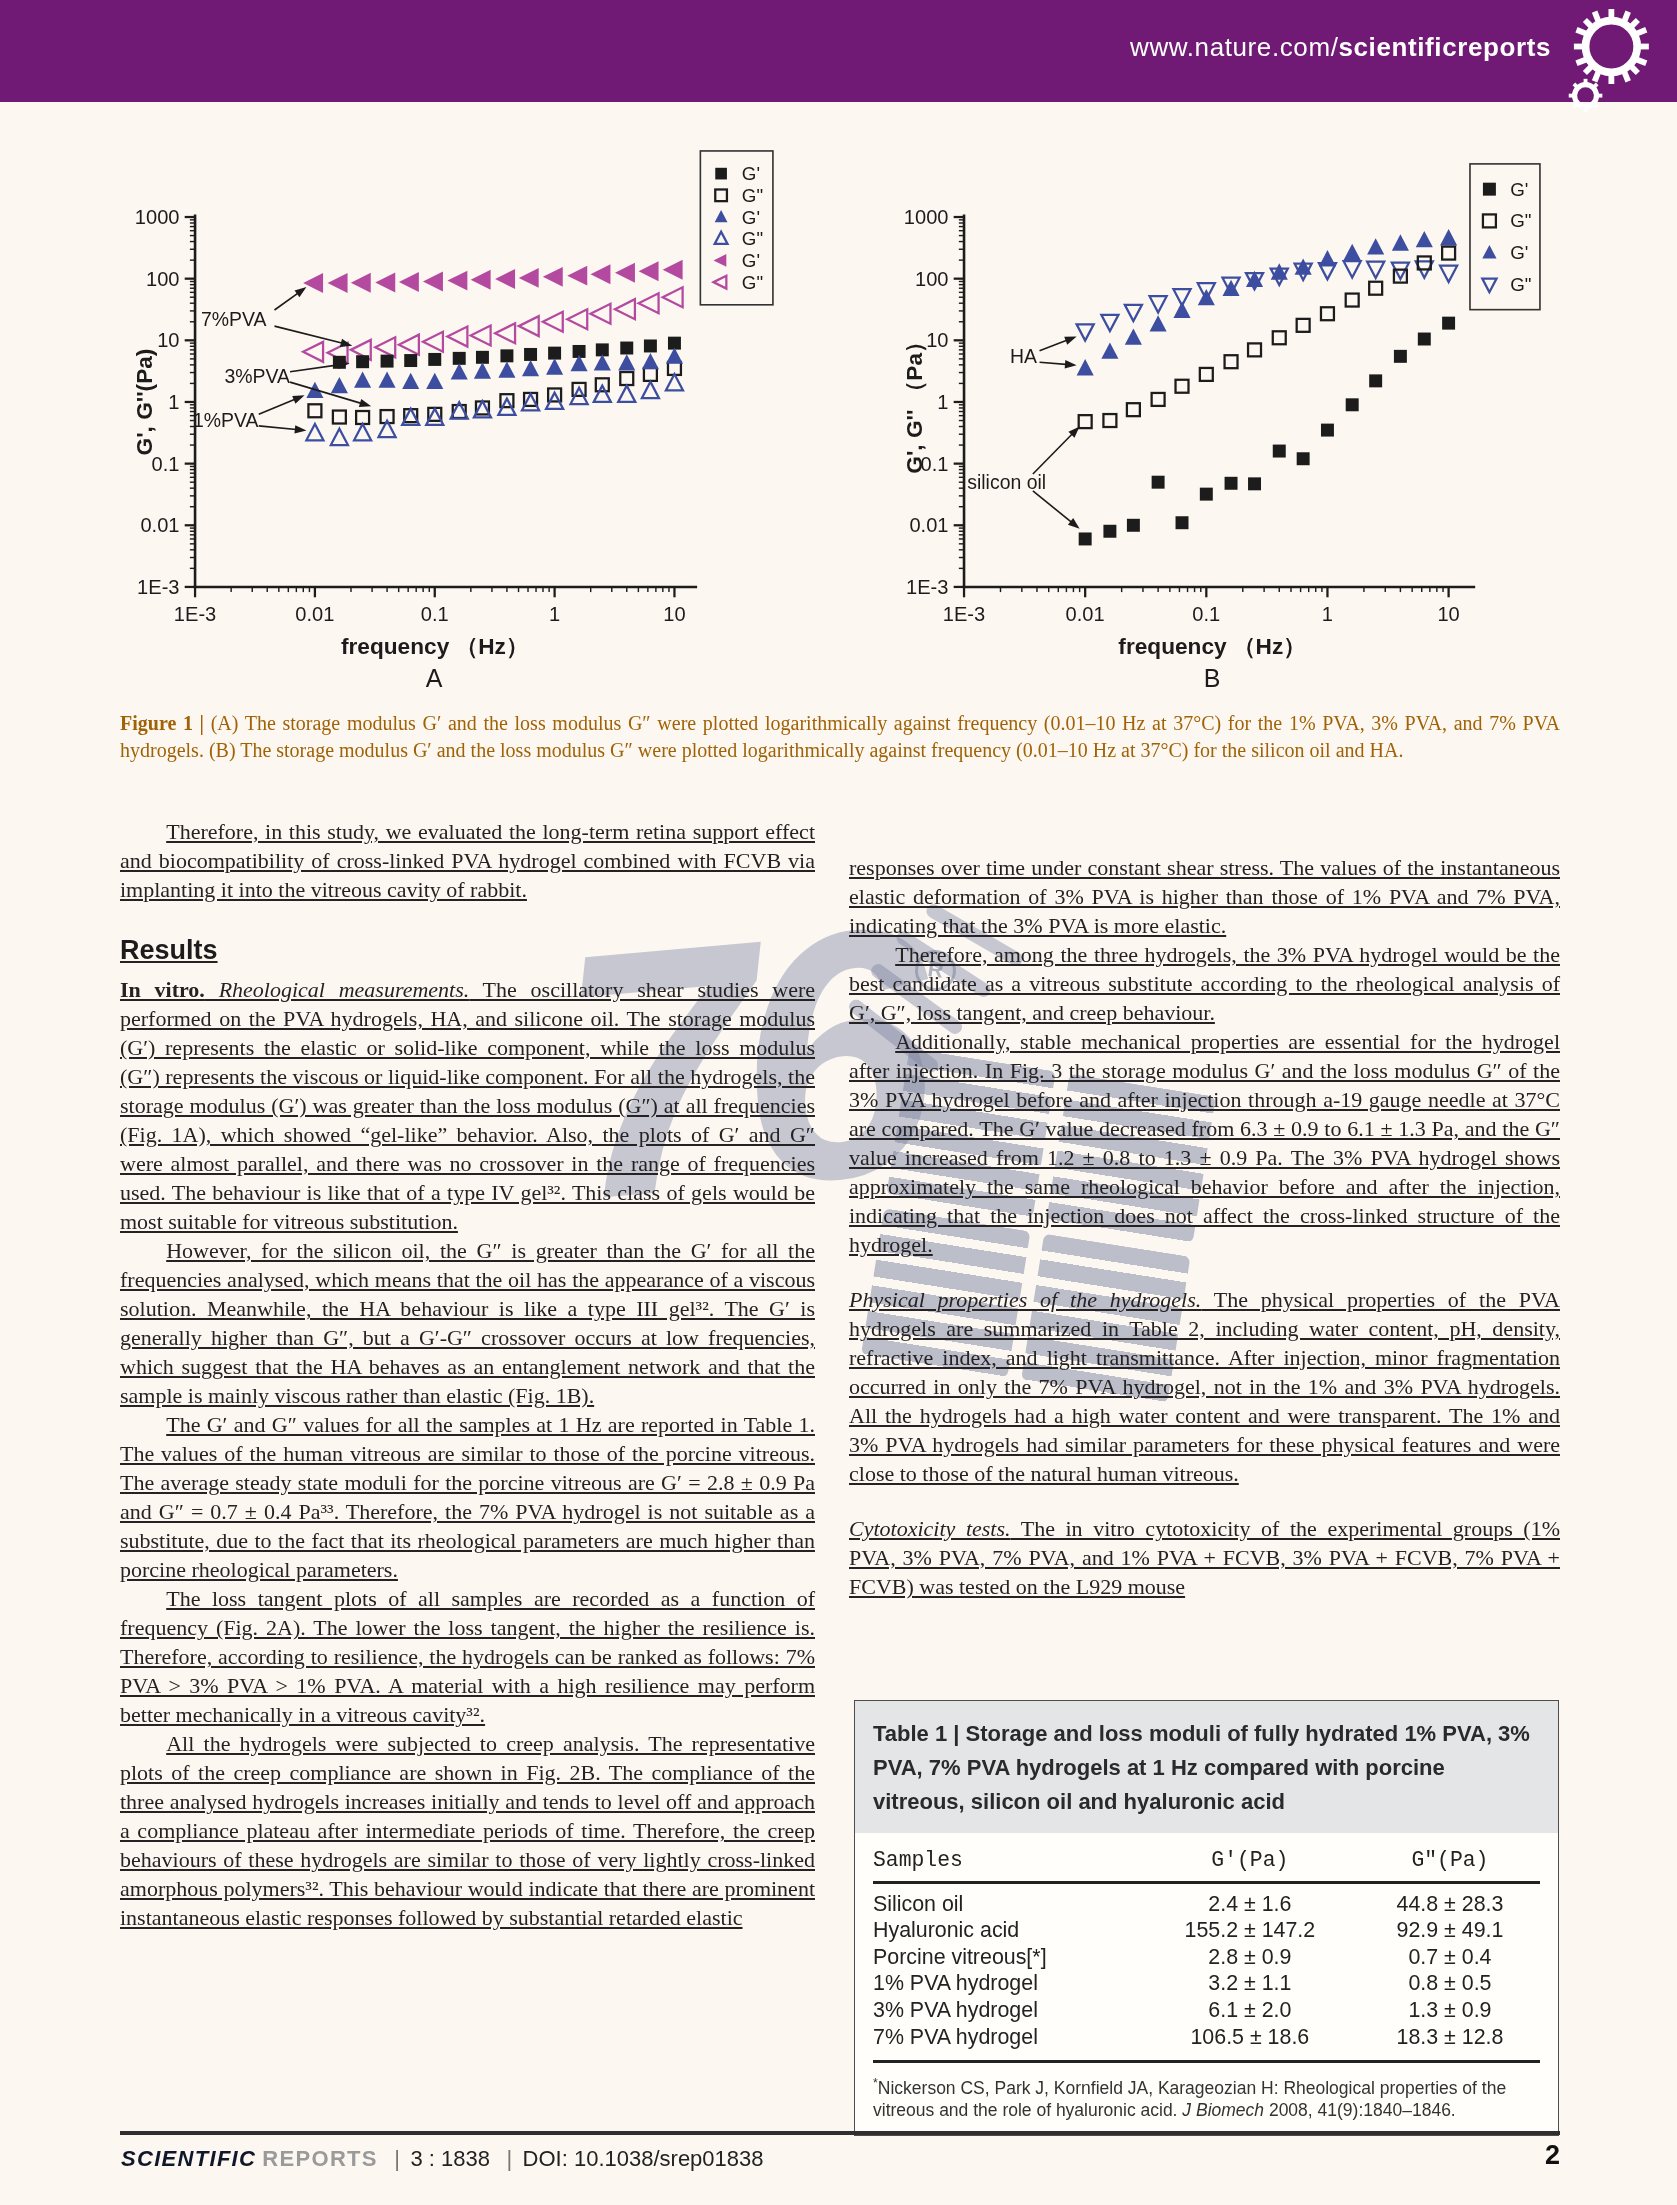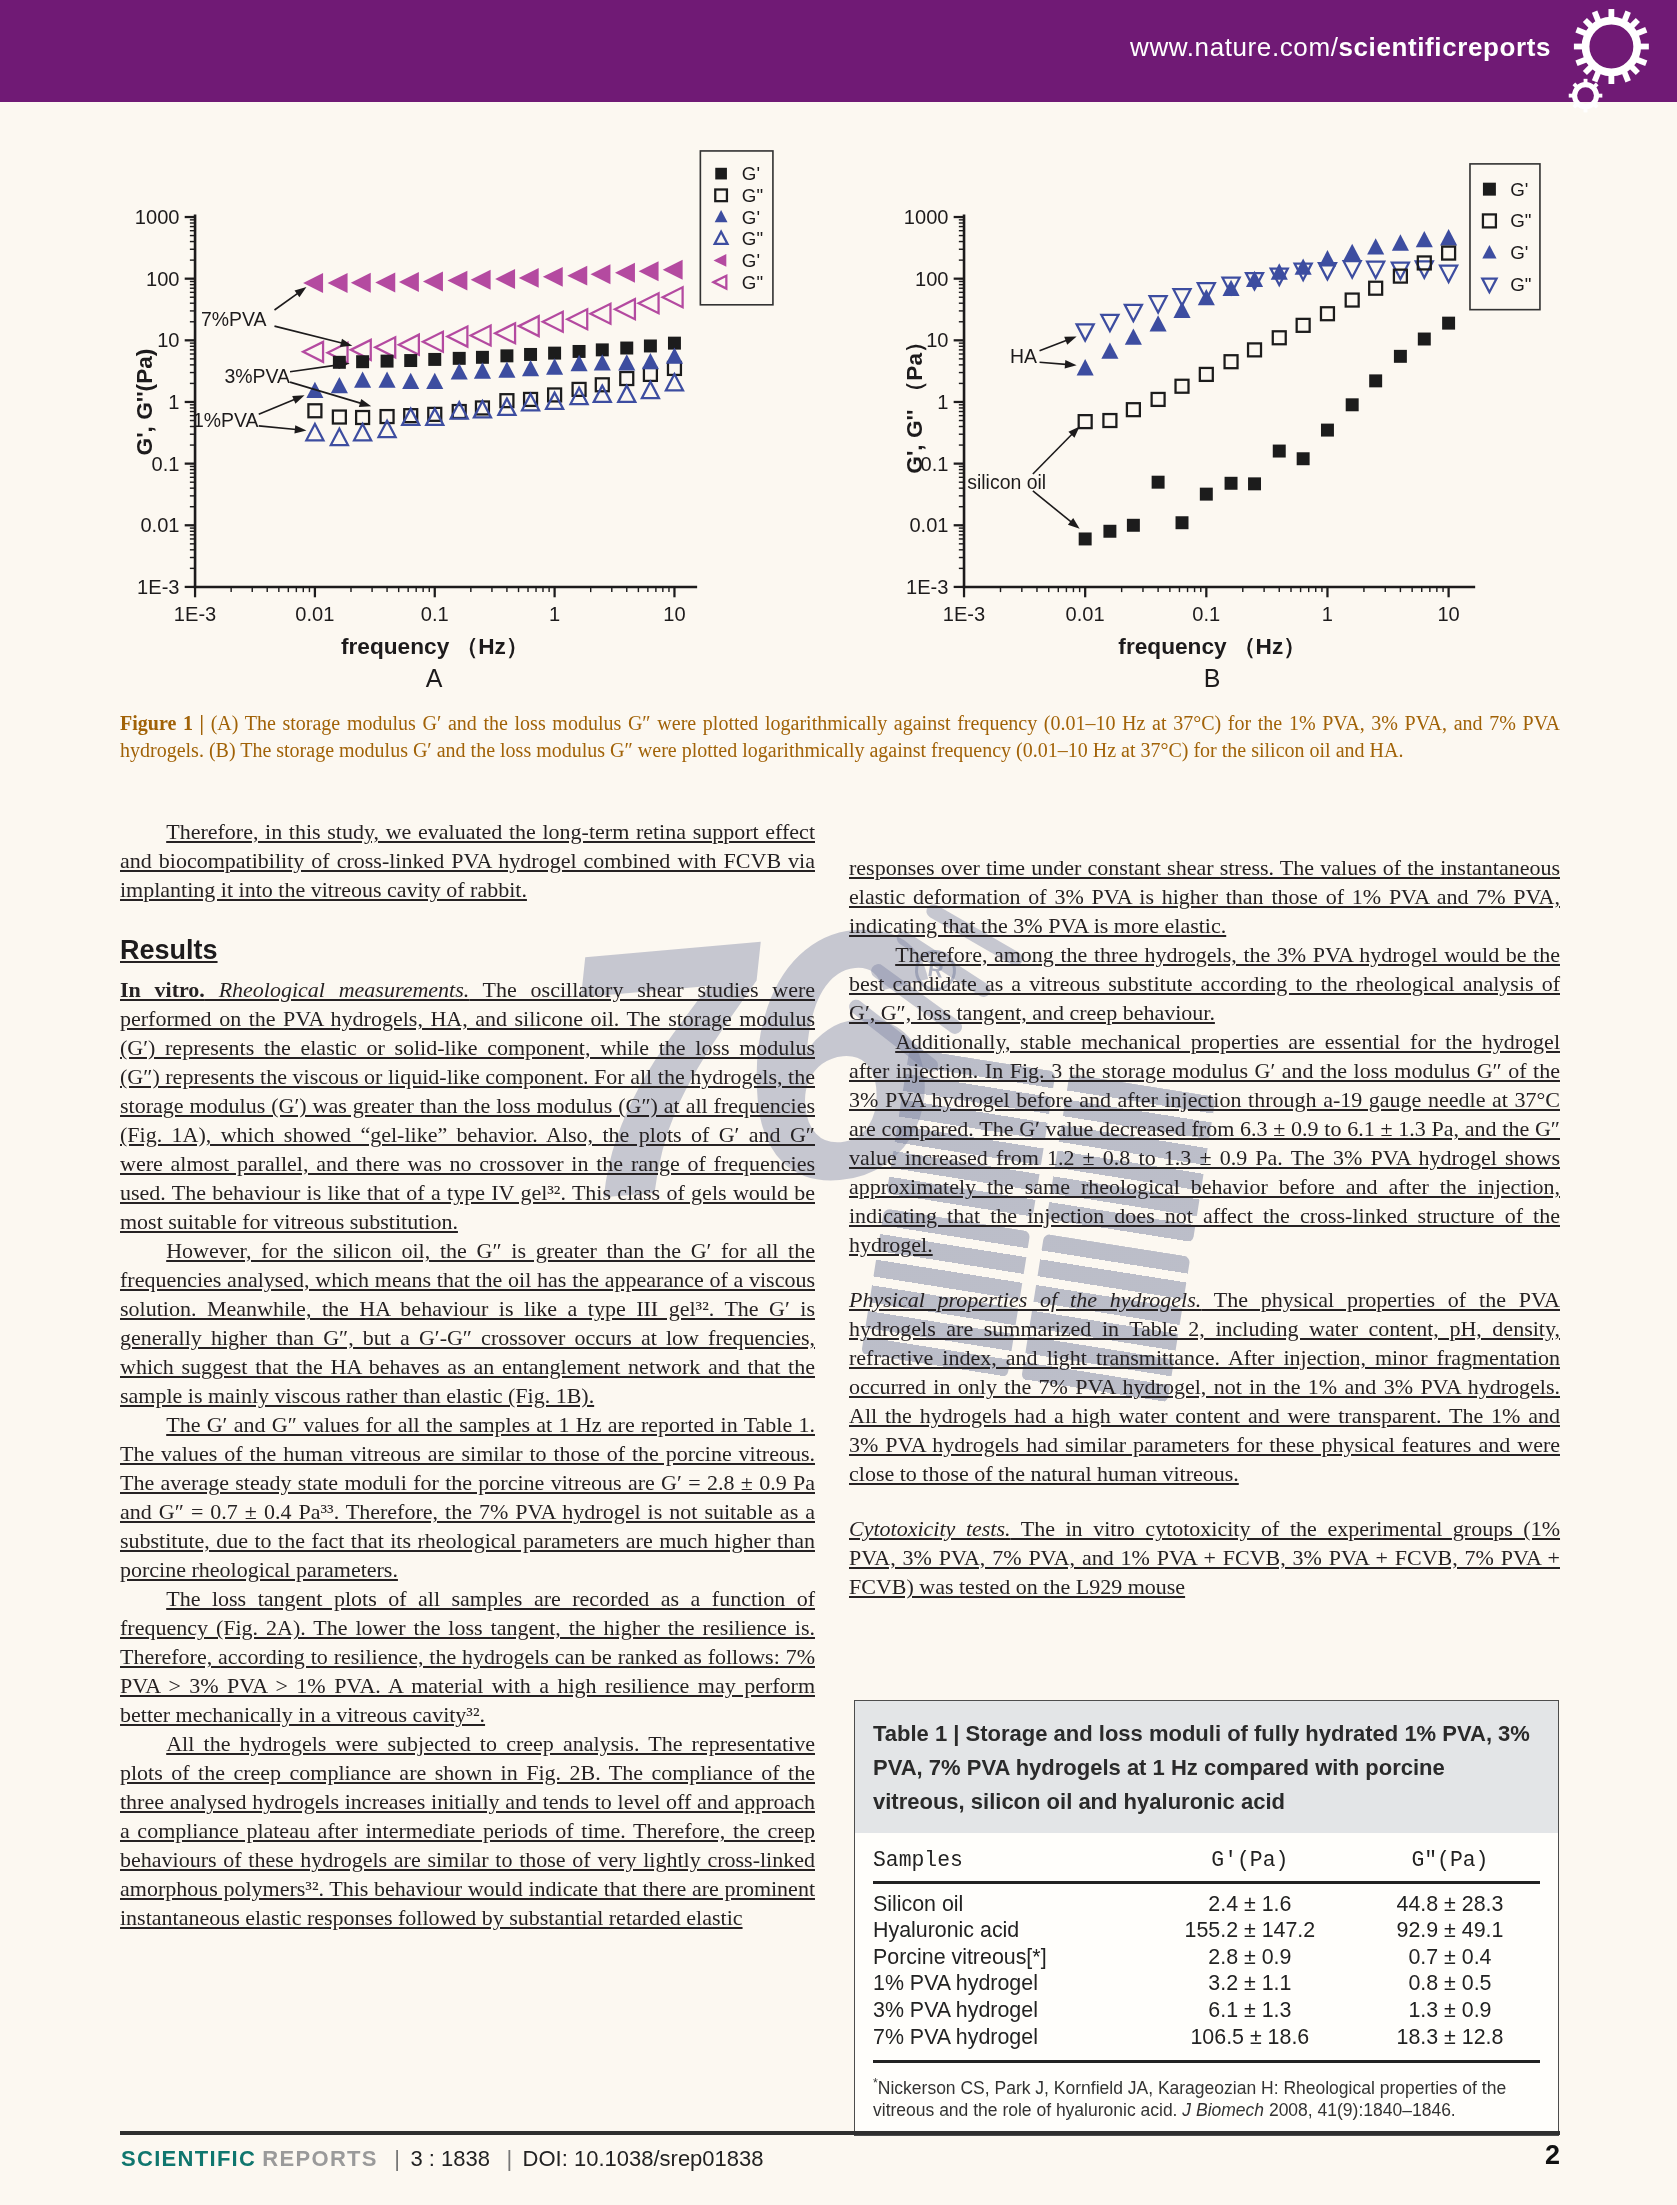--- a/index.html
+++ b/index.html
@@ -51,21 +51,21 @@
   #table1 .t-cols span:nth-child(2),#table1 .t-cols span:nth-child(3){text-align:center;}
   #table1 .t-rule{height:2.6px;background:#222;margin:9px 18px 0 18px;}
   #table1 .t-body{padding:6.5px 18px 1.3px 18px;}
   #table1 .t-row{display:grid;grid-template-columns:40% 33% 27%;font-size:21.4px;line-height:26.6px;color:#222;}
   #table1 .t-row span:nth-child(2),#table1 .t-row span:nth-child(3){text-align:center;}
   #table1 .t-foot{padding:9px 18px 14.3px 18px;font-size:17.5px;line-height:22px;color:#333;}
   #table1 .t-foot sup{font-size:12.3px;}
   
   #footer-rule{position:absolute;left:120px;top:2131px;width:1440px;height:3.9px;background:#2f2f2f;}
   #footer-line{position:absolute;left:121px;top:2146px;font-family:"Liberation Sans",sans-serif;font-size:22px;color:#222;}
-  #footer-line .brand-light{color:#0f766e;font-weight:bold;letter-spacing:1.3px;}
+  #footer-line .brand-light{color:#0f172a;font-weight:bold;letter-spacing:1.3px;font-style:italic;}
   #footer-line .brand-dark{color:#9a9a9a;font-weight:bold;letter-spacing:1.3px;}
   #footer-line .fsep{color:#777;font-weight:normal;padding:0 10.4px;}
   #page-number{position:absolute;right:118px;top:2140px;font-family:"Liberation Sans",sans-serif;
     font-weight:bold;font-size:27px;color:#111;}
 </style>
 </head>
 <body>
 
 <div id="page">
 
@@ -633,21 +633,21 @@
             <span>2.8 ± 0.9</span>
             <span>0.7 ± 0.4</span>
           </div>
           <div class="t-row">
             <span>1% PVA hydrogel</span>
             <span>3.2 ± 1.1</span>
             <span>0.8 ± 0.5</span>
           </div>
           <div class="t-row">
             <span>3% PVA hydrogel</span>
-            <span>6.1 ± 1.3</span>
+            <span>6.1 ± 2.0</span>
             <span>1.3 ± 0.9</span>
           </div>
           <div class="t-row">
             <span>7% PVA hydrogel</span>
             <span>106.5 ± 18.6</span>
             <span>18.3 ± 12.8</span>
           </div>
         </div>
       <div class="t-rule"></div>
       <div class="t-foot"><sup>*</sup><span>Nickerson CS, Park J, Kornfield JA, Karageozian H: Rheological properties of the vitreous and the role of hyaluronic acid. </span><i>J Biomech</i><span> 2008, 41(9):1840–1846.</span></div>

